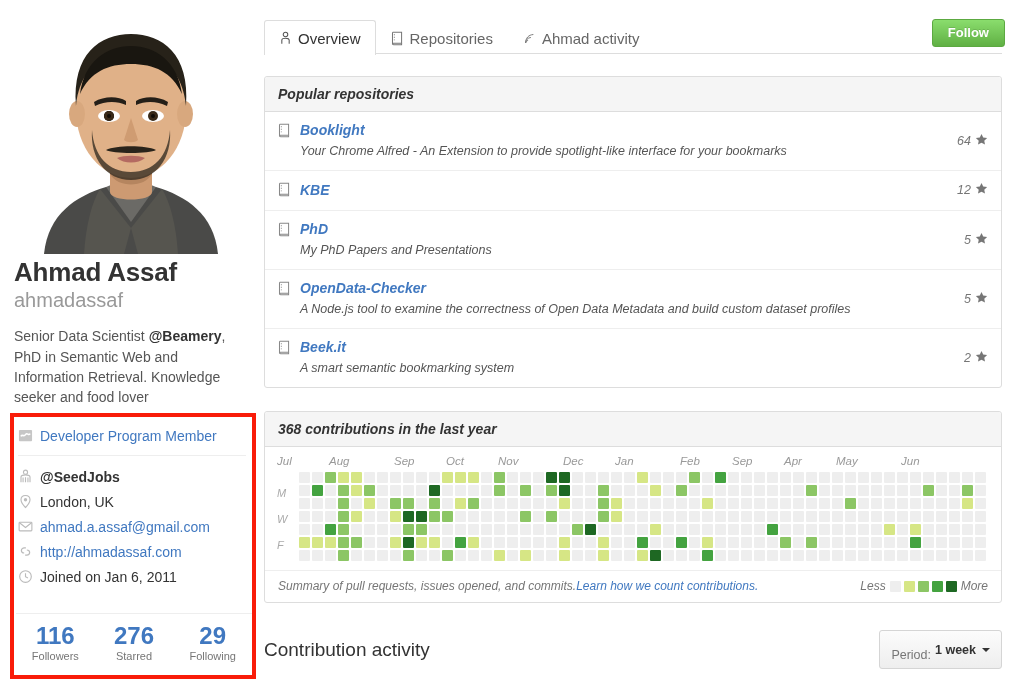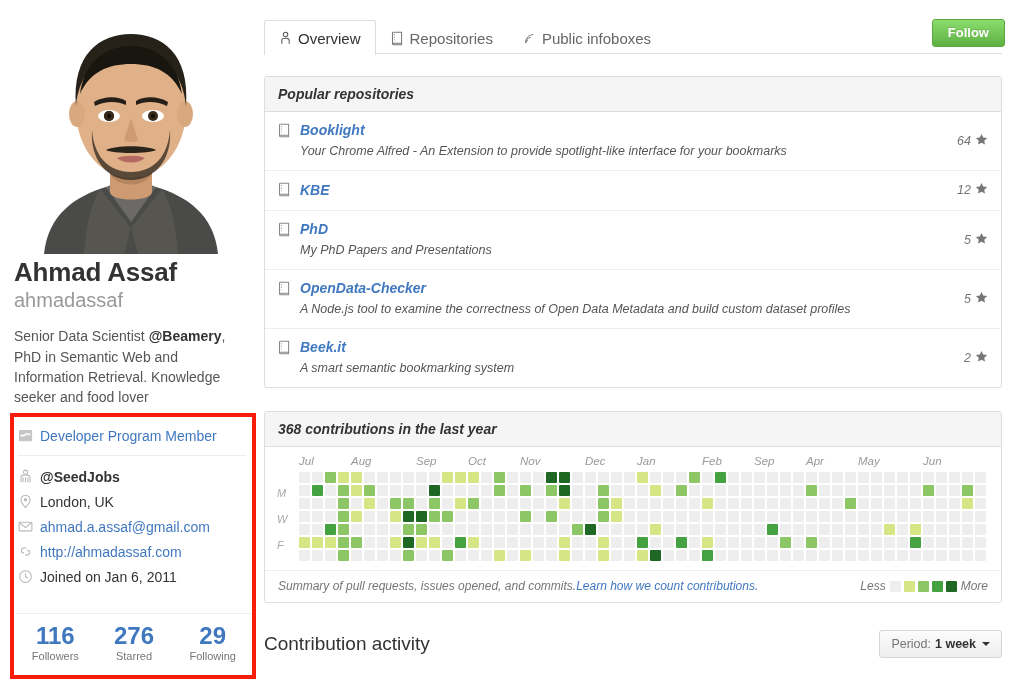--- a/index.html
+++ b/index.html
@@ -87,21 +87,21 @@
   .repo-ico { width:22px; flex:0 0 22px; color:#888; padding-top:2px; align-self:flex-start; }
   .repo-main { flex:1; min-width:0; }
   .repo-name { color:#4078c0; font-size:14px; font-weight:bold; line-height:1.35; }
   .repo-desc { color:#555; font-size:12.5px; line-height:1.45; margin-top:2px; }
   .repo-stars { display:flex; align-items:center; gap:4px; color:#767676; font-size:12.5px; white-space:nowrap; padding-left:10px; }
   .repo-stars .star { color:#767676; font-size:13px; }
 
   
   #contribPanel { left:2px; top:411px; width:738px; }
   .graph-area { padding:8px 12px 0 12px; position:relative; }
-  .month-row { position:relative; height:17px; margin-left:22px; }
+  .month-row { position:relative; height:17px; }
   .month-lbl { position:absolute; font-size:11.5px; color:#999; top:0; }
   .grid-wrap { display:flex; }
   .day-col { width:22px; flex:0 0 22px; position:relative; padding-top:0; }
   .day-lbl { position:absolute; font-size:11px; color:#aaa; left:0; }
   .grid { display:flex; }
   .gcol { display:flex; flex-direction:column; }
   .gcell { width:11px; height:11px; margin:0 2px 2px 0; border-radius:1px; }
 
   .contrib-foot {
     border-top:1px solid #eee; margin-top:7px;
@@ -113,21 +113,21 @@
   .legend .lword { font-size:12px; color:#767676; }
 
   
   .act-head { position:absolute; left:2px; top:630px; width:738px; display:flex; align-items:center; }
   .act-title { font-size:19px; color:#333; font-weight:normal; }
   .period-btn {
     margin-left:auto; background:linear-gradient(#fcfcfc,#eee);
     border:1px solid #d5d5d5; border-radius:3px;
     font-size:12.5px; color:#333; padding:6px 11px; display:flex; align-items:center; gap:4px;
   }
-  .period-btn .pl { color:#767676; }
+  .period-btn .pl { color:#767676;margin-top:11px; }
   .period-btn .pv { font-weight:bold; }
   .caret { width:0;height:0;border-left:4px solid transparent;border-right:4px solid transparent;border-top:4px solid #333; margin-left:2px; }
 </style>
 </head>
 <body>
 
 <div id="page">
 
   <div id="sidebar">
 
@@ -284,21 +284,21 @@
           <span>Repositories</span>
         </div>
         <div class="tab">
           <span class="tico">
             <svg width="13" height="14" viewBox="0 0 14 16">
                 <path d="M2.6 13.6 C2.6 8 6 4.4 11.4 4" fill="none" stroke="#777" stroke-width="1.1"></path>
                 <path d="M2.6 13.6 C2.6 10 5 7.8 8.6 7.4" fill="none" stroke="#777" stroke-width="1.1"></path>
                 <path d="M2.6 13.6 C2.6 12 3.8 11 5.4 10.8" fill="none" stroke="#777" stroke-width="1.1"></path>
               </svg>
           </span>
-          <span>Public infoboxes</span>
+          <span>Ahmad activity</span>
         </div>
       </div>
     </div>
 
     <div class="follow-btn">Follow</div>
 
     <div class="panel" id="repoPanel">
       <div class="panel-head">Popular repositories</div>
       <div id="repoList">
           <div class="repo-row">

